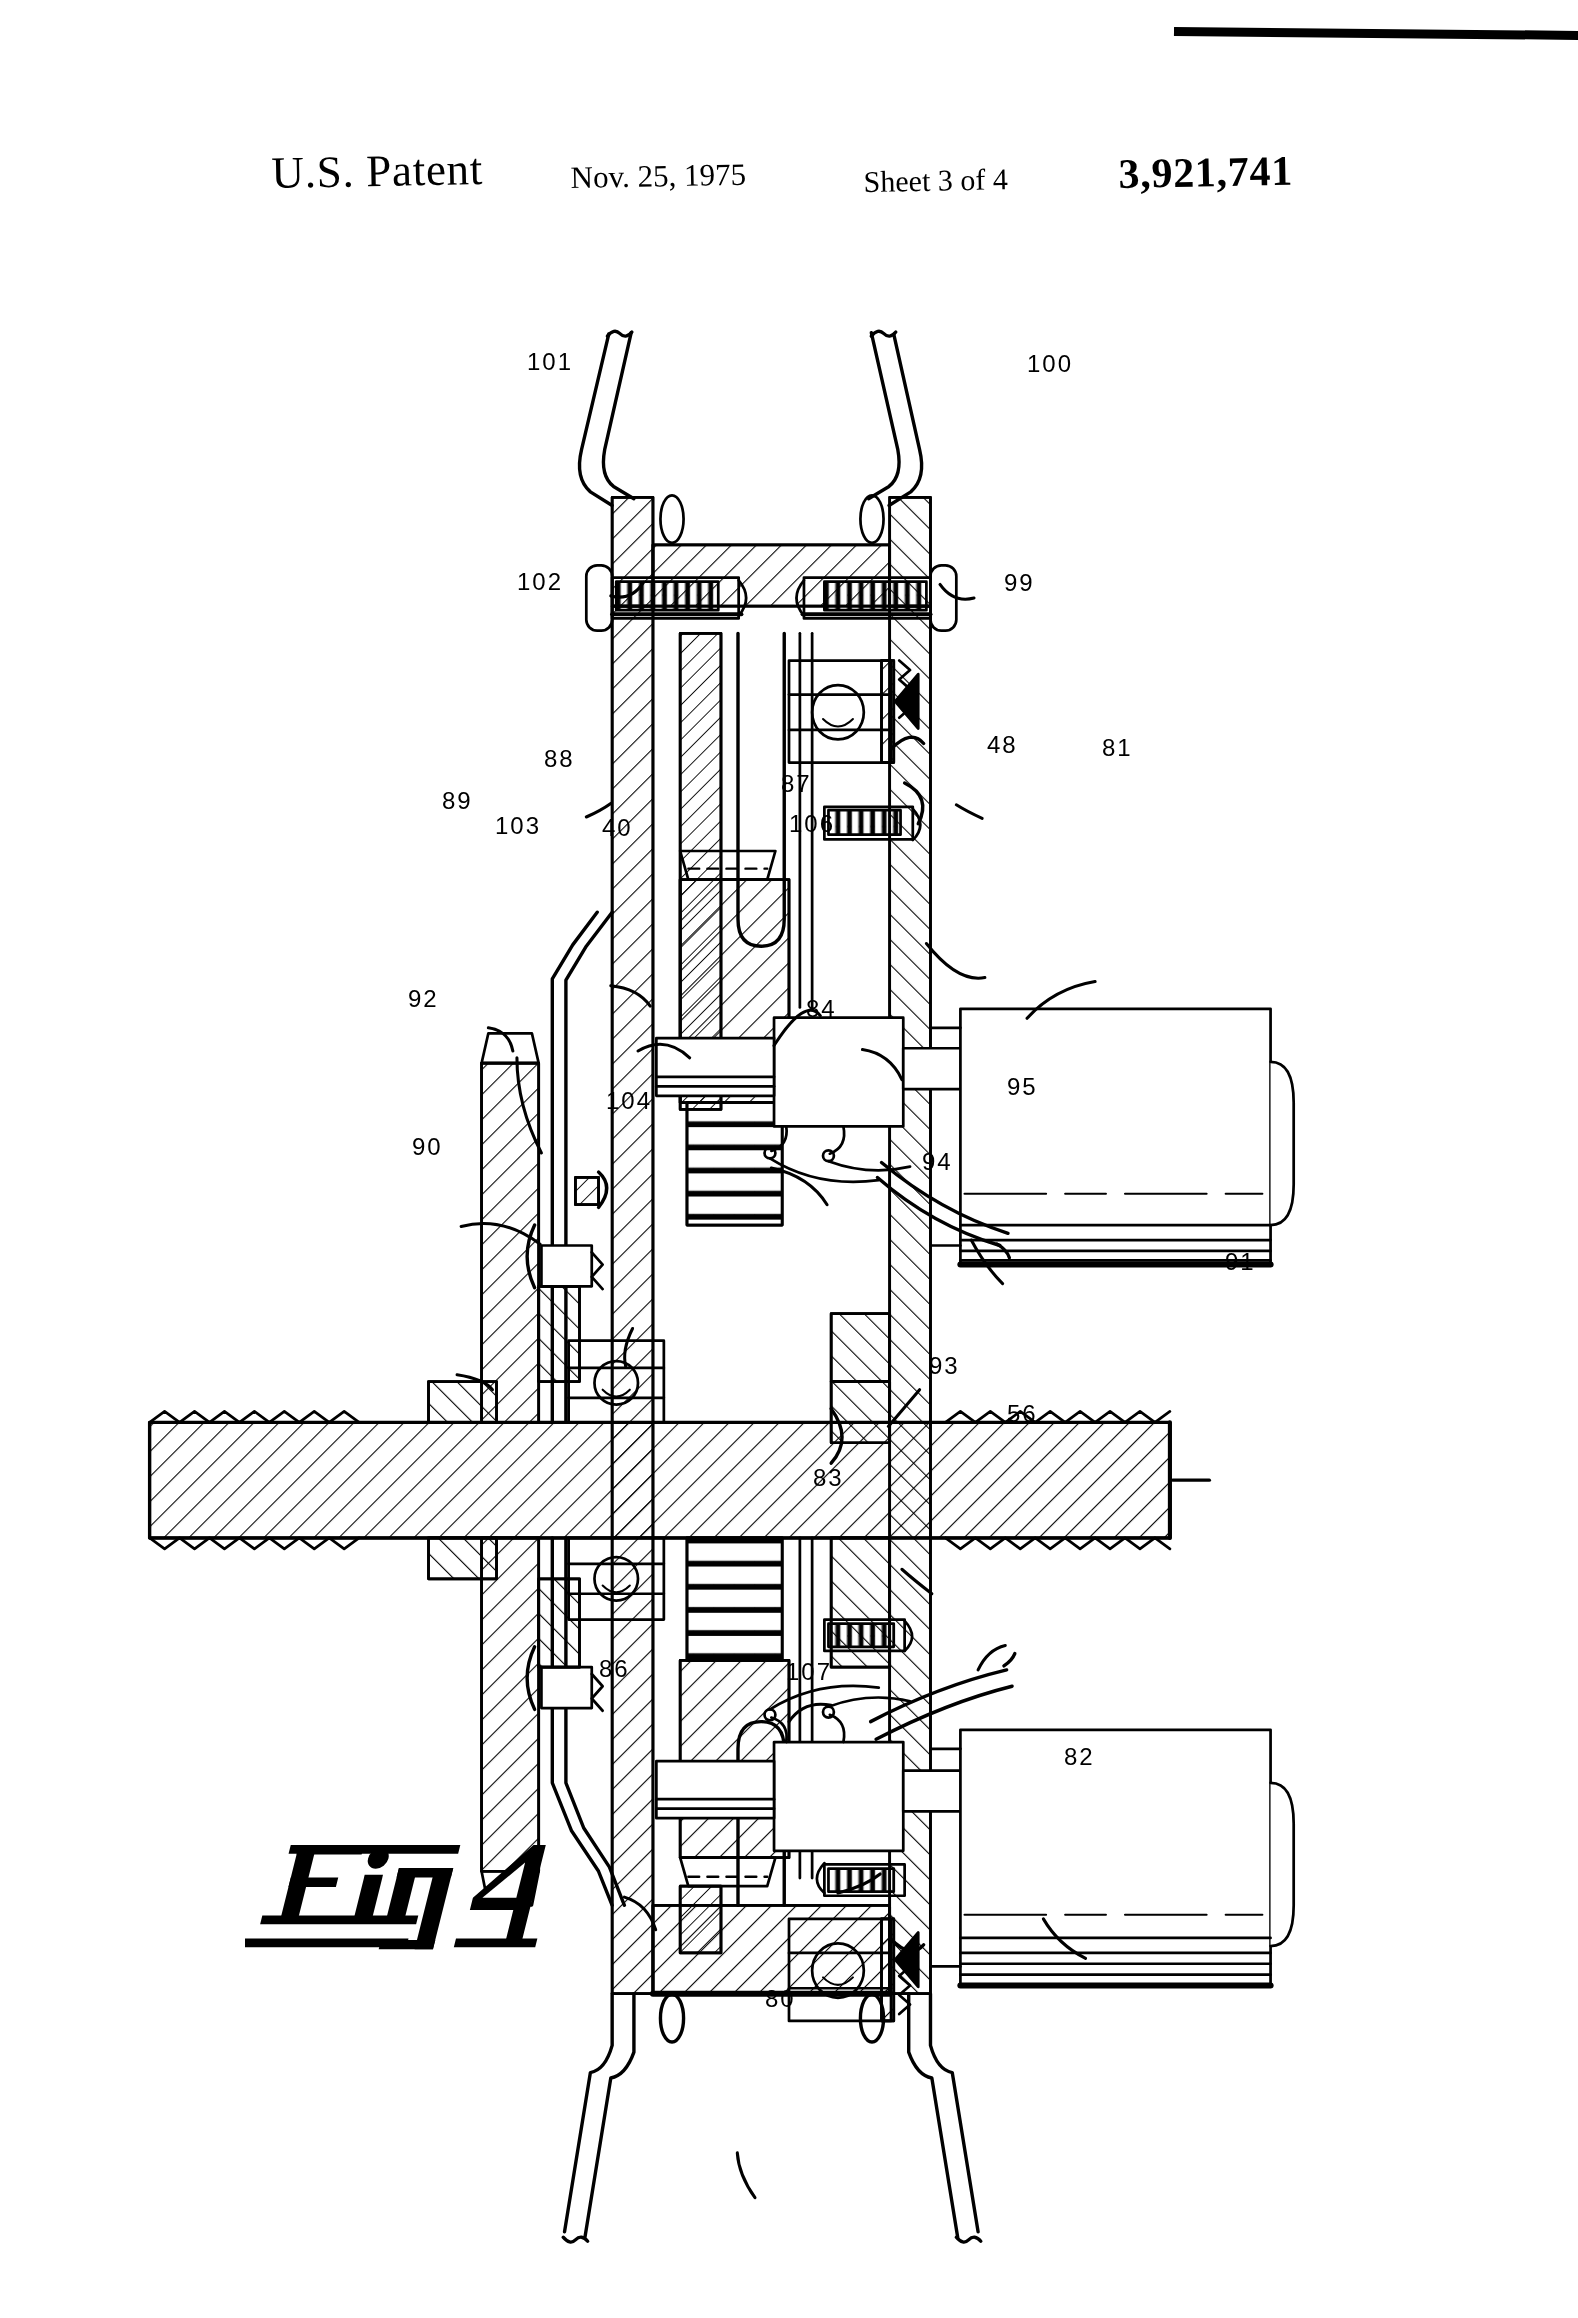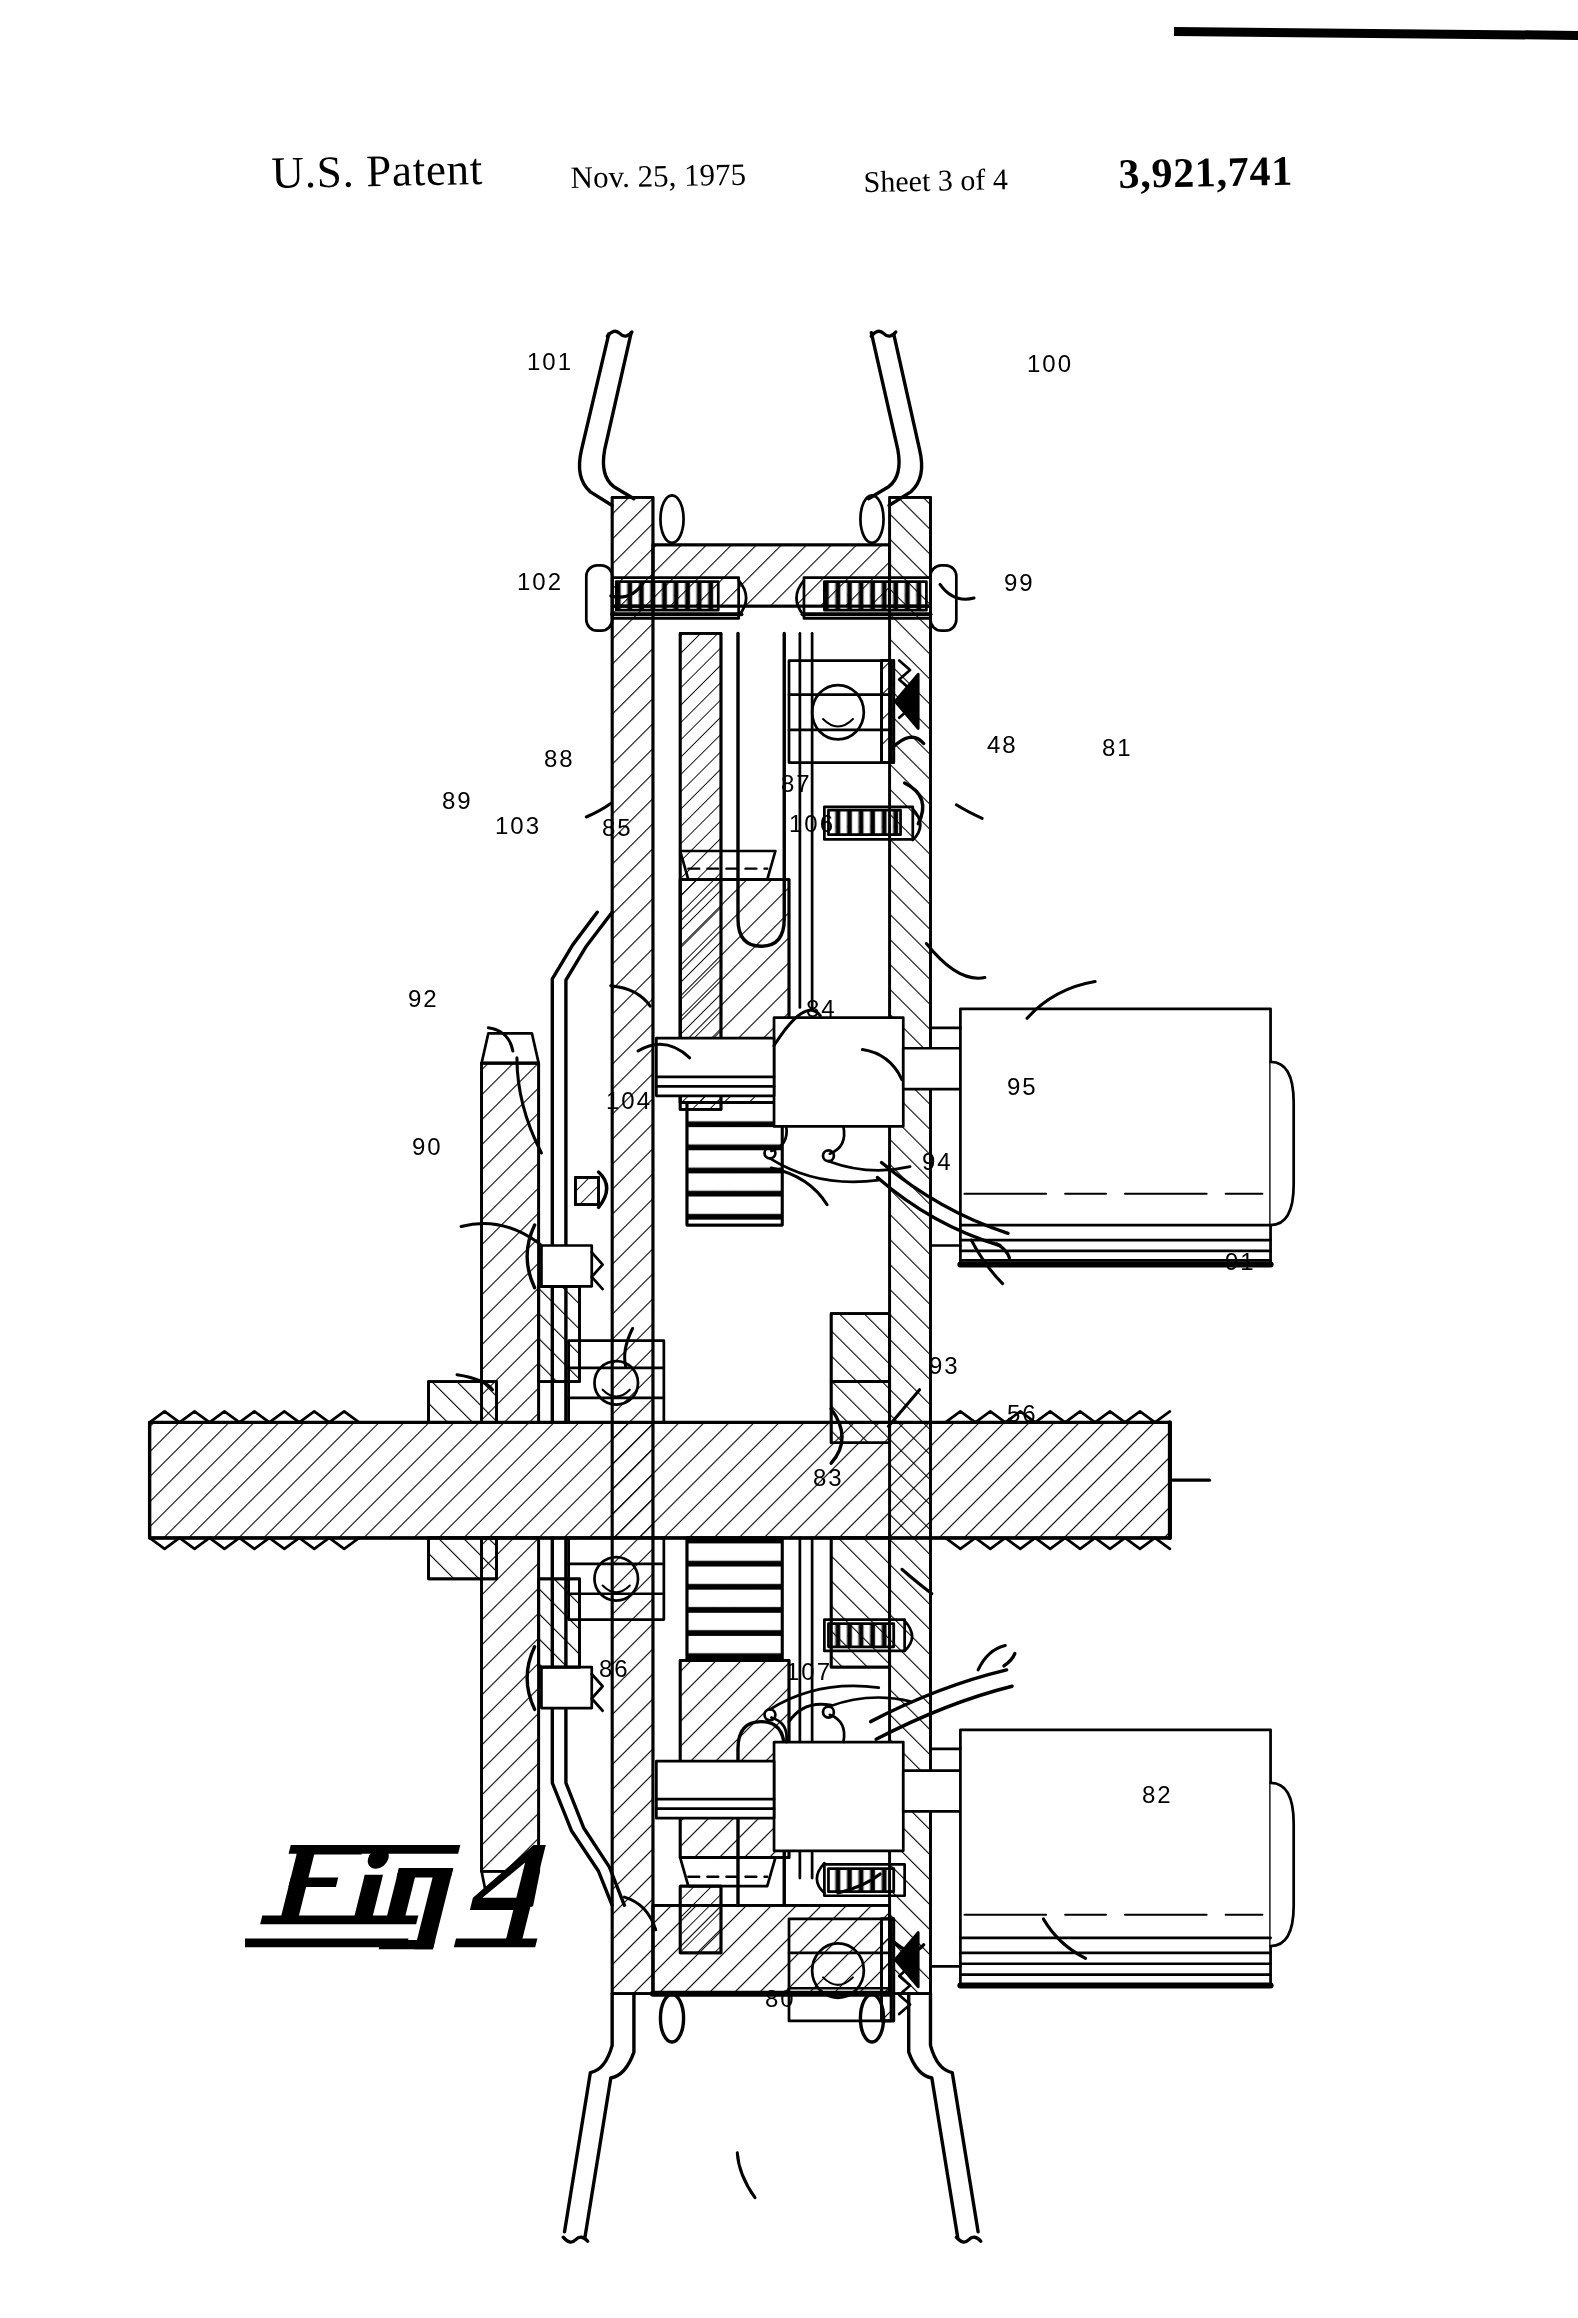--- a/index.html
+++ b/index.html
@@ -431,36 +431,36 @@
   <div id="refs">
       <div class="ref" style="left: 527px; top: 350px;">101</div>
       <div class="ref" style="left: 1027px; top: 352px;">100</div>
       <div class="ref" style="left: 517px; top: 570px;">102</div>
       <div class="ref" style="left: 1004px; top: 571px;">99</div>
       <div class="ref" style="left: 987px; top: 733px;">48</div>
       <div class="ref" style="left: 1102px; top: 736px;">81</div>
       <div class="ref" style="left: 544px; top: 747px;">88</div>
       <div class="ref" style="left: 442px; top: 789px;">89</div>
       <div class="ref" style="left: 495px; top: 814px;">103</div>
-      <div class="ref" style="left: 602px; top: 816px;">85</div>
+      <div class="ref" style="left: 602px; top: 816px;">40</div>
       <div class="ref" style="left: 771px; top: 772px; padding-left: 10px;">87</div>
       <div class="ref" style="left: 789px; top: 812px;">106</div>
       <div class="ref" style="left: 408px; top: 987px;">92</div>
       <div class="ref" style="left: 806px; top: 997px;">84</div>
       <div class="ref" style="left: 1007px; top: 1075px;">95</div>
       <div class="ref" style="left: 606px; top: 1089px;">104</div>
       <div class="ref" style="left: 412px; top: 1135px;">90</div>
       <div class="ref" style="left: 922px; top: 1150px;">94</div>
       <div class="ref" style="left: 1225px; top: 1238px; margin-top: 12px;">91</div>
       <div class="ref" style="left: 929px; top: 1354px;">93</div>
       <div class="ref" style="left: 1007px; top: 1402px;">56</div>
       <div class="ref" style="left: 813px; top: 1466px;">83</div>
       <div class="ref" style="left: 786px; top: 1660px;">107</div>
       <div class="ref" style="left: 599px; top: 1657px;">86</div>
-      <div class="ref" style="left: 1142px; top: 1745px; margin-top: 38px;">82</div>
+      <div class="ref" style="left: 1064px; top: 1745px;">82</div>
       <div class="ref" style="left: 765px; top: 1987px;">80</div>
     </div>
 
   <div class="figcap">
     <svg width="354" height="156" viewBox="0 0 520 230" xmlns="http://www.w3.org/2000/svg">
       <g fill="#000" stroke="none">
 
         <g transform="skewX(-14)">
 
           <rect x="72" y="22" width="250" height="13"></rect>

